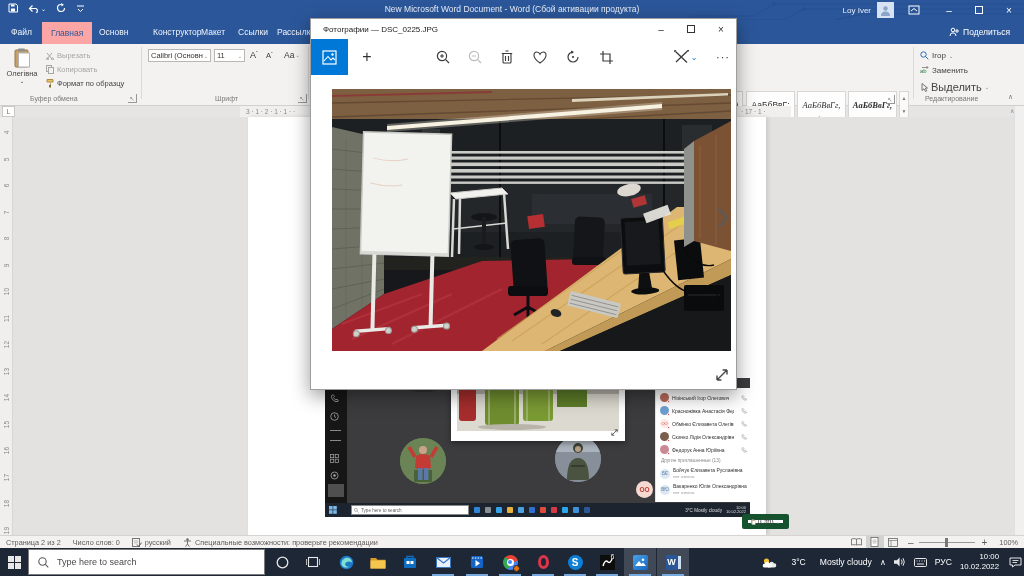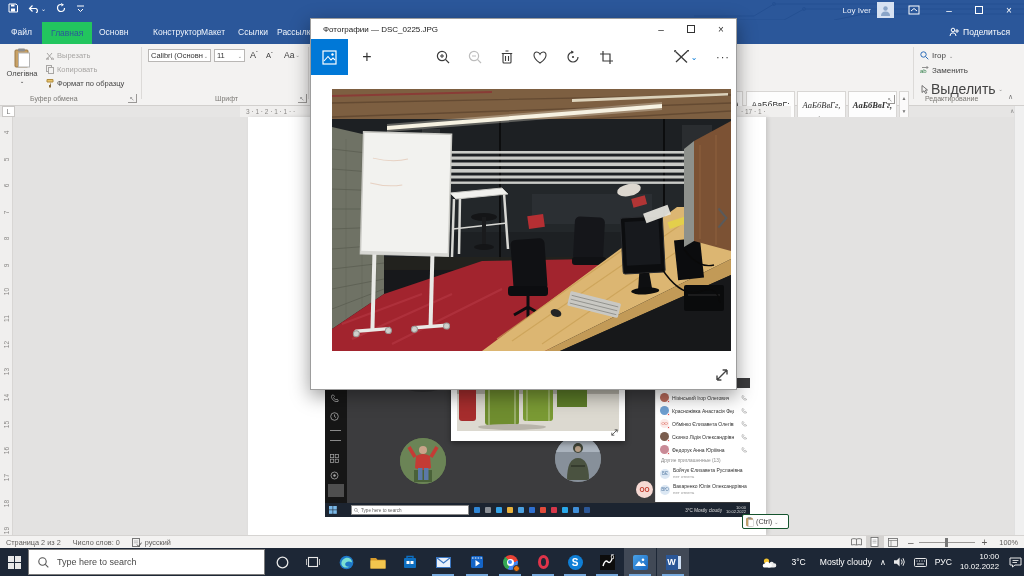--- a/index.html
+++ b/index.html
@@ -10,21 +10,21 @@
 .f{display:flex;align-items:center}
 svg{display:block}
 
 
 #w-title{left:0;top:0;width:1024px;height:20px;background:#2b579a;color:#fff}
 #w-title .qat{position:absolute;top:3px;display:flex;gap:10px;left:8px;align-items:center}
 #w-title .ttl{position:absolute;left:0;right:0;top:4px;text-align:center;font-size:8.5px;color:#e8eef8}
 .wctl{width:30px;height:20px;display:flex;align-items:center;justify-content:center;color:#fff;font-size:10px}
 #w-tabs{left:0;top:20px;width:1024px;height:24px;background:#2b579a}
 .wtab{position:absolute;top:0;height:24px;display:flex;align-items:center;padding:0 9px;color:#eef3fb;font-size:8.5px}
-.wtab.active{background:#22c55e;color:#2b579a;top:2px;height:22px}
+.wtab.active{background:#fca5a5;color:#2b579a;top:2px;height:22px}
 #w-ribbon{left:0;top:44px;width:1024px;height:62px;background:#f3f2f1;border-bottom:1px solid #d2d0ce}
 .rlbl{position:absolute;font-size:7px;color:#7a7874}
 .rsep{position:absolute;top:48px;width:1px;height:52px;background:#dcdad8}
 .smbtn{position:absolute;font-size:7.5px;color:#444;display:flex;align-items:center;gap:3px}
 .smbtn.dis{color:#a8a6a4}
 .fbox{position:absolute;background:#fff;border:1px solid #b9b7b5;height:13px;font-size:7.5px;color:#333;
   display:flex;align-items:center;justify-content:space-between;padding:0 2px}
 .fmt{position:absolute;top:68px;font-size:9px;color:#3b3b3b;height:14px;display:flex;align-items:flex-end}
 .stylecard{position:absolute;top:47px;width:49px;height:42px;background:#fdfdfd;border:1px solid #d8d6d4;
   text-align:center;overflow:hidden}
@@ -38,21 +38,21 @@
 #w-ruler-v{left:0;top:117px;width:13px;height:418px;background:#f0efee;border-right:1px solid #d8d6d4}
 .vnum{position:absolute;left:0;width:13px;text-align:center;font-size:6.5px;color:#8a8886;transform:rotate(-90deg)}
 #w-doc{left:13px;top:117px;width:1001px;height:418px;background:#e3e2e1}
 #w-page{position:absolute;left:235px;top:0;width:518px;height:418px;background:#fff;box-shadow:2px 0 4px rgba(0,0,0,.12)}
 #w-scroll{left:1014px;top:106px;width:10px;height:429px;background:#f0f0f0;border-left:1px solid #e0e0e0}
 #w-status{left:0;top:535px;width:1024px;height:13px;background:#f3f2f1;border-top:1px solid #d6d4d2;
   font-size:7.3px;color:#5e5c5a}
 #w-status .item{display:flex;align-items:center;gap:3px;padding:0 6px;height:13px}
 .viewbtn{width:18px;height:13px;display:flex;align-items:center;justify-content:center}
 .viewbtn.active{background:#d4d2d0}
-#paste-opts{left:742px;top:514px;width:47px;height:15px;background:#fdfdfd;border:1px solid #14532d;border-radius:2px;
+#paste-opts{left:742px;top:514px;width:47px;height:15px;background:#fdfdfd;border:6px solid #14532d;border-radius:2px;
   z-index:4;display:flex;align-items:center;gap:2px;padding:0 3px;font-size:7.3px;color:#444}
 
 
 #overlay{left:325px;top:378px;width:425px;height:139px;background:#3c3c3e;z-index:2}
 #overlay .side{position:absolute;left:0;top:0;width:22px;height:125px;background:#161616}
 .sideico{position:absolute;left:5px;color:#9a9a9a}
 .avatarbig{position:absolute;border-radius:50%;overflow:hidden}
 #inner-task{position:absolute;left:0;top:125px;width:425px;height:14px;background:#1c2430;display:flex;align-items:center}
 #inner-search{margin-left:14px;width:118px;height:10px;background:#fff;border:1px solid #888;display:flex;align-items:center;
   gap:2px;padding:0 2px;font-size:4.6px;color:#666;white-space:nowrap;overflow:hidden}
@@ -125,20 +125,21 @@
       </span>
       <svg width="10" height="10" viewBox="0 0 10 10">
           <path d="M8.5 5 A3.5 3.5 0 1 1 5 1.5" fill="none" stroke="#fff" stroke-width="1.2"></path>
           <path d="M5 0 L8 1.7 L5.5 3.6 Z" fill="#fff"></path>
         </svg>
       <svg width="9" height="9" viewBox="0 0 9 9">
           <path d="M1 2 H8" stroke="#fff"></path>
           <path d="M2 5 L4.5 7.5 L7 5" fill="none" stroke="#fff"></path>
         </svg>
     </div>
+    <div class="ttl">New Microsoft Word Document - Word (Сбой активации продукта)</div>
     <div class="abs f" style="right:0;top:0;height:20px">
       <span style="font-size:8px;color:#e8eef8;margin-right:6px">Loy Iver</span>
       <span style="width:17px;height:16px;background:#d7e2f2;display:flex;align-items:center;justify-content:center;margin-right:14px">
         <svg width="11" height="11" viewBox="0 0 11 11">
             <circle cx="5.5" cy="3.5" r="2.2" fill="#8aa5c8"></circle>
             <path d="M1 11 Q1 6.5 5.5 6.5 Q10 6.5 10 11Z" fill="#8aa5c8"></path>
           </svg>
       </span>
       <svg width="12" height="10" viewBox="0 0 12 10" style="margin-right:14px">
           <rect x="1" y="1" width="10" height="8" fill="none" stroke="#fff"></rect>
@@ -299,21 +300,21 @@
       <svg width="9" height="9" viewBox="0 0 9 9">
           <text x="0" y="7" font-size="6" fill="#2e7d46">ab</text>
           <path d="M2 1.5 H8 M6.5 0 L8 1.5 L6.5 3" stroke="#777" fill="none" stroke-width=".8"></path>
         </svg>
       <span style="font-size:8px">Заменить</span>
     </div>
     <div class="smbtn" style="left:920px;top:37px">
       <svg width="8" height="9" viewBox="0 0 8 9">
           <path d="M2 0.5 L2 7.5 L4 5.8 L5.5 8.5 L6.8 7.8 L5.3 5.2 L7.5 5 Z" fill="none" stroke="#555" stroke-width=".8"></path>
         </svg>
-      <span style="font-size:14px">Выделить</span>
+      <span style="font-size:11px">Выделить</span>
         <span style="font-size:5px;color:#777">⌄</span>
     </div>
     <div class="rlbl" style="left:925px;top:51px">Редактирование</div>
     <div class="abs" style="left:1008px;top:49px;font-size:7px;color:#777">∧</div>
   </div>
 
   <div class="abs" id="w-ruler-h">
     <div class="abs" style="left:2px;top:0;width:13px;height:11px;background:#fff;border:1px solid #c9c7c5;font-size:7px;color:#777;text-align:center;line-height:9px">L</div>
     <div class="rulerseg" style="left:240px;width:70px;padding-left:6px">3 · 1 · 2 · 1 · 1 · ·</div>
     <div class="rulerseg" style="left:737px;width:54px;padding-left:4px">· 17 · 1 ·</div>
@@ -361,20 +362,27 @@
         <span>Число слов: 0</span>
       </div>
     <div class="item">
       <svg width="10" height="9" viewBox="0 0 10 9">
           <rect x="0.5" y="0.5" width="7" height="8" fill="none" stroke="#777"></rect>
           <path d="M2 3h4M2 4.8h4" stroke="#999" stroke-width=".6"></path>
           <path d="M5 6.5 L6.7 8.4 L9.6 4.6" fill="none" stroke="#555" stroke-width="1"></path>
         </svg>
       <span>русский</span>
     </div>
+    <div class="item">
+      <svg width="9" height="9" viewBox="0 0 9 9">
+          <circle cx="4.5" cy="1.5" r="1.2" fill="#666"></circle>
+          <path d="M1 3 H8 M4.5 3 V6 M4.5 6 L2.5 8.7 M4.5 6 L6.5 8.7" stroke="#666" fill="none" stroke-width=".9"></path>
+        </svg>
+      <span>Специальные возможности: проверьте рекомендации</span>
+    </div>
     <div style="margin-left:auto" class="f">
       <div class="viewbtn">
           <svg width="11" height="8" viewBox="0 0 11 8">
             <path d="M.5 1 Q3 .2 5.5 1 Q8 .2 10.5 1 V7 Q8 6.2 5.5 7 Q3 6.2 .5 7 Z M5.5 1 V7" fill="none" stroke="#666" stroke-width=".8"></path>
           </svg>
         </div>
       <div class="viewbtn active">
           <svg width="9" height="10" viewBox="0 0 9 10">
             <rect x="1" y="0.5" width="7" height="9" fill="#fff" stroke="#666" stroke-width=".8"></rect>
             <path d="M2.5 3h4M2.5 4.5h4M2.5 6h4" stroke="#999" stroke-width=".6"></path>

